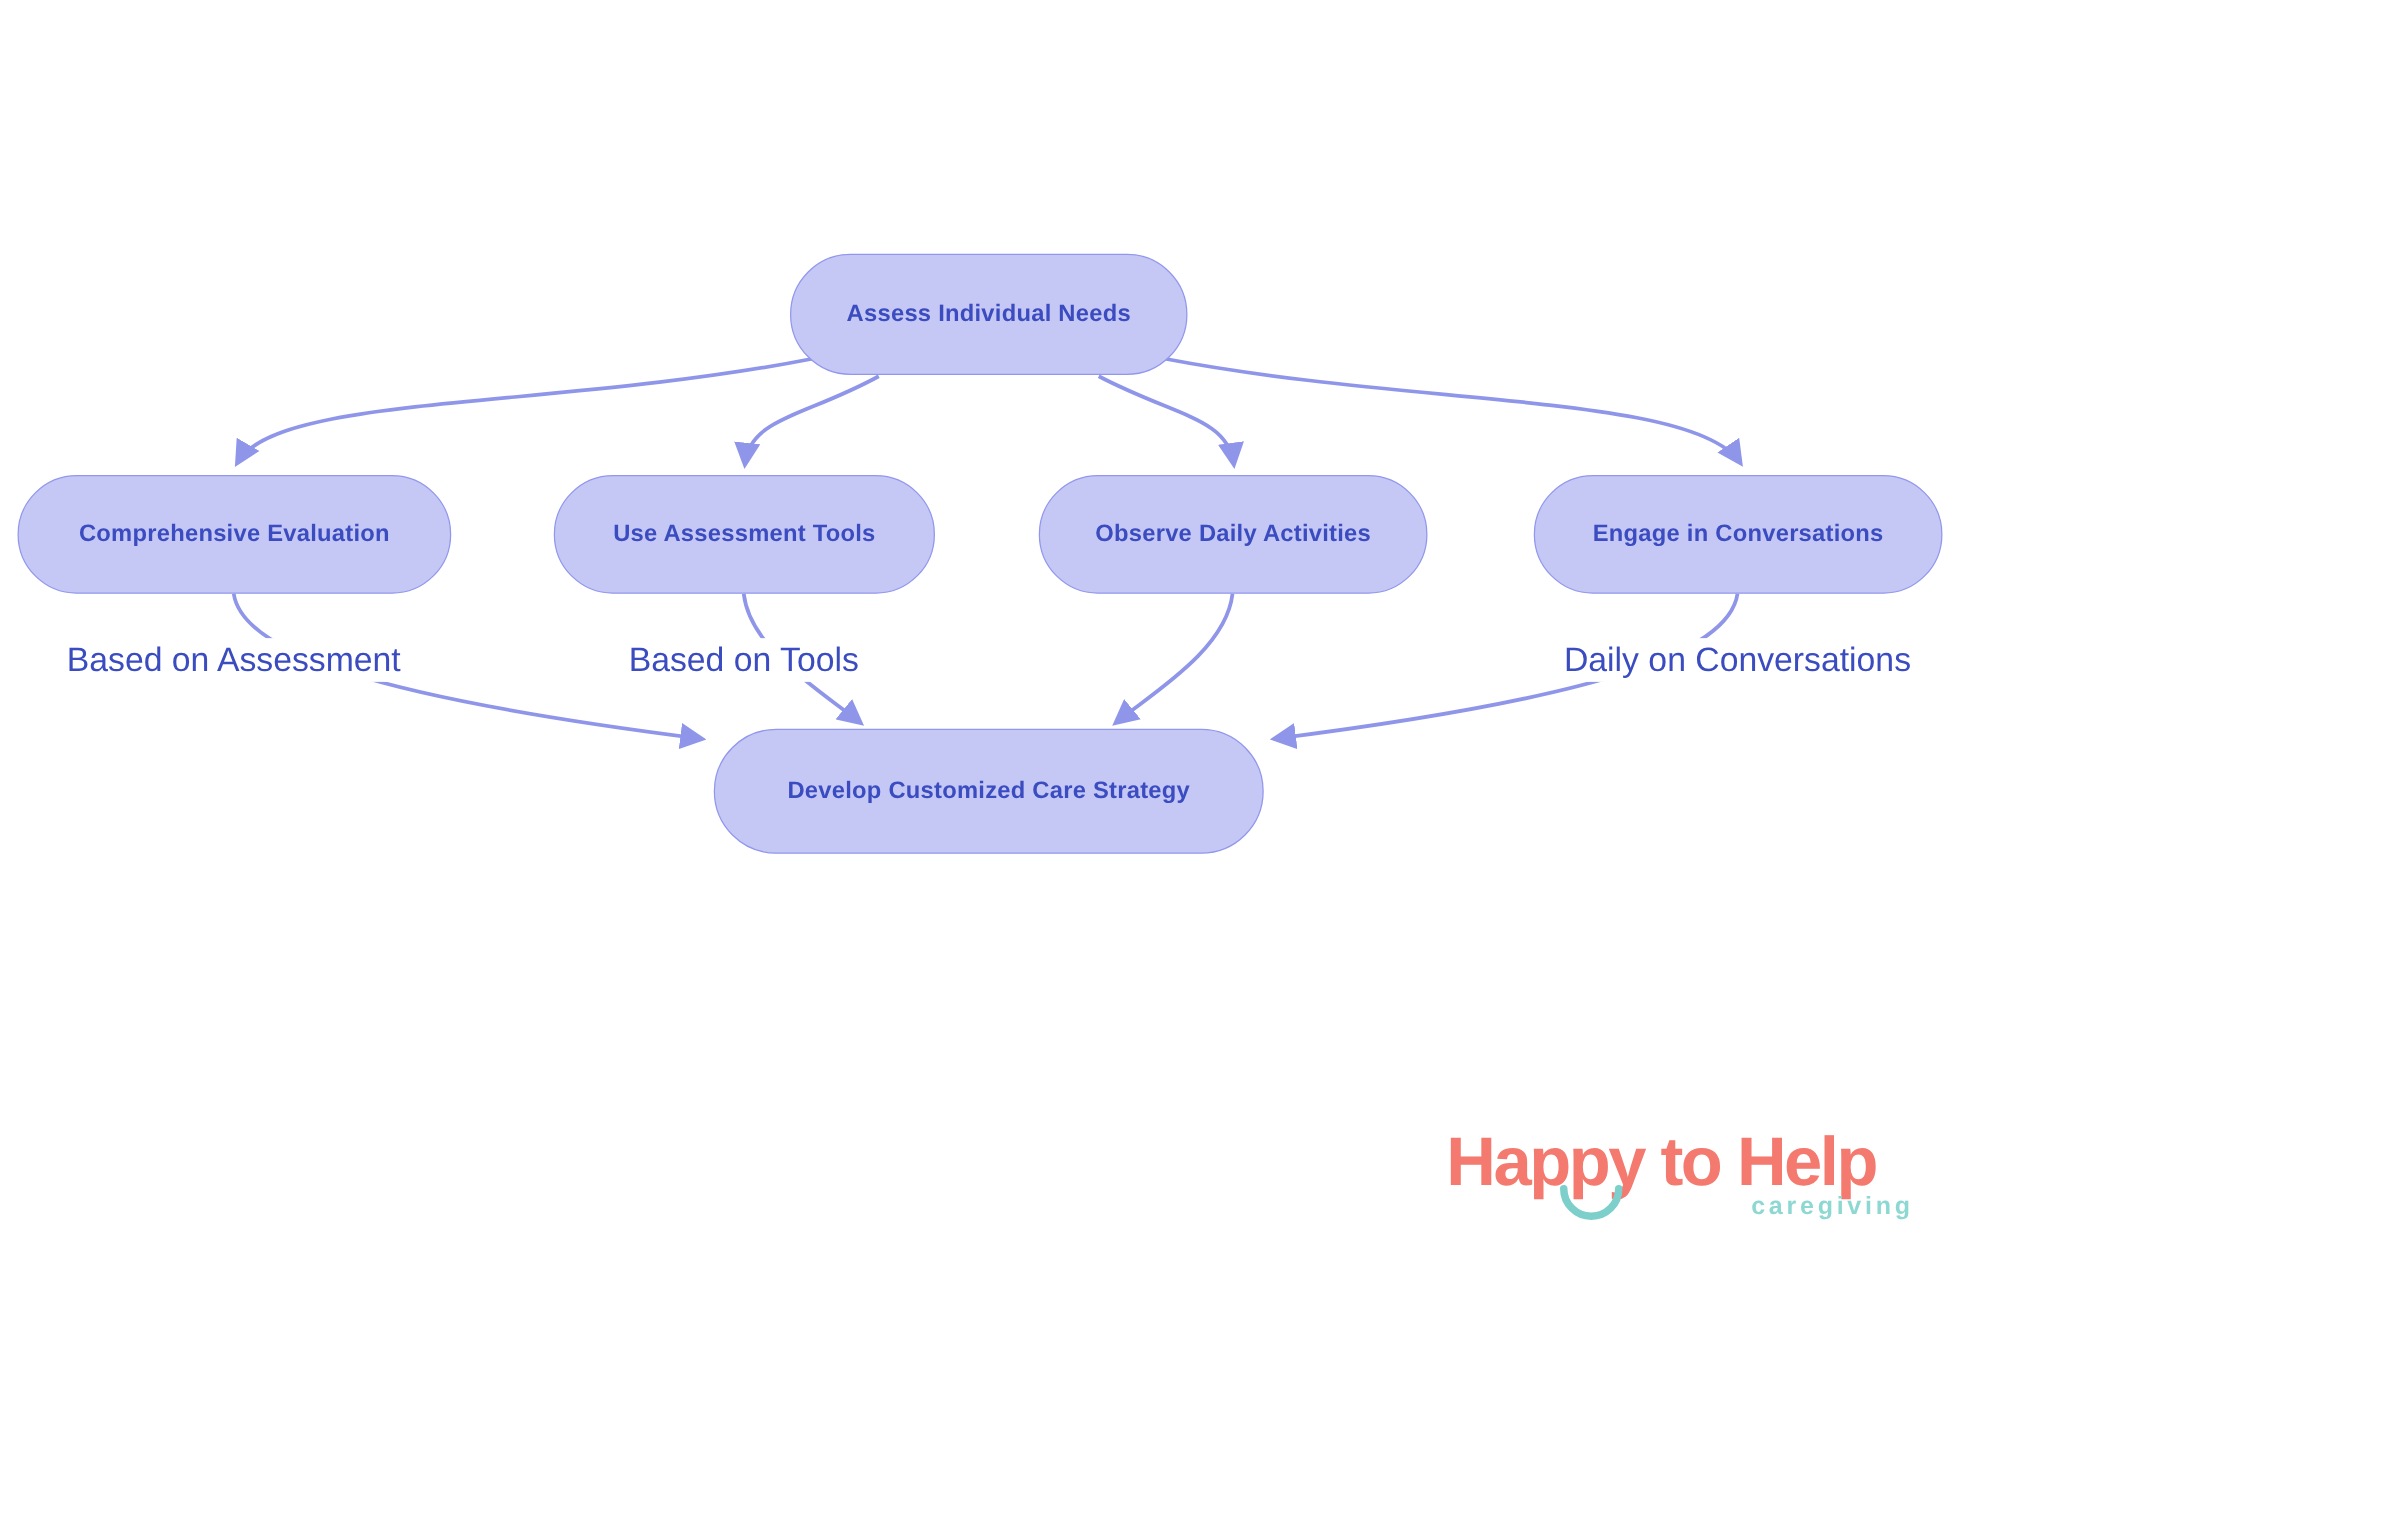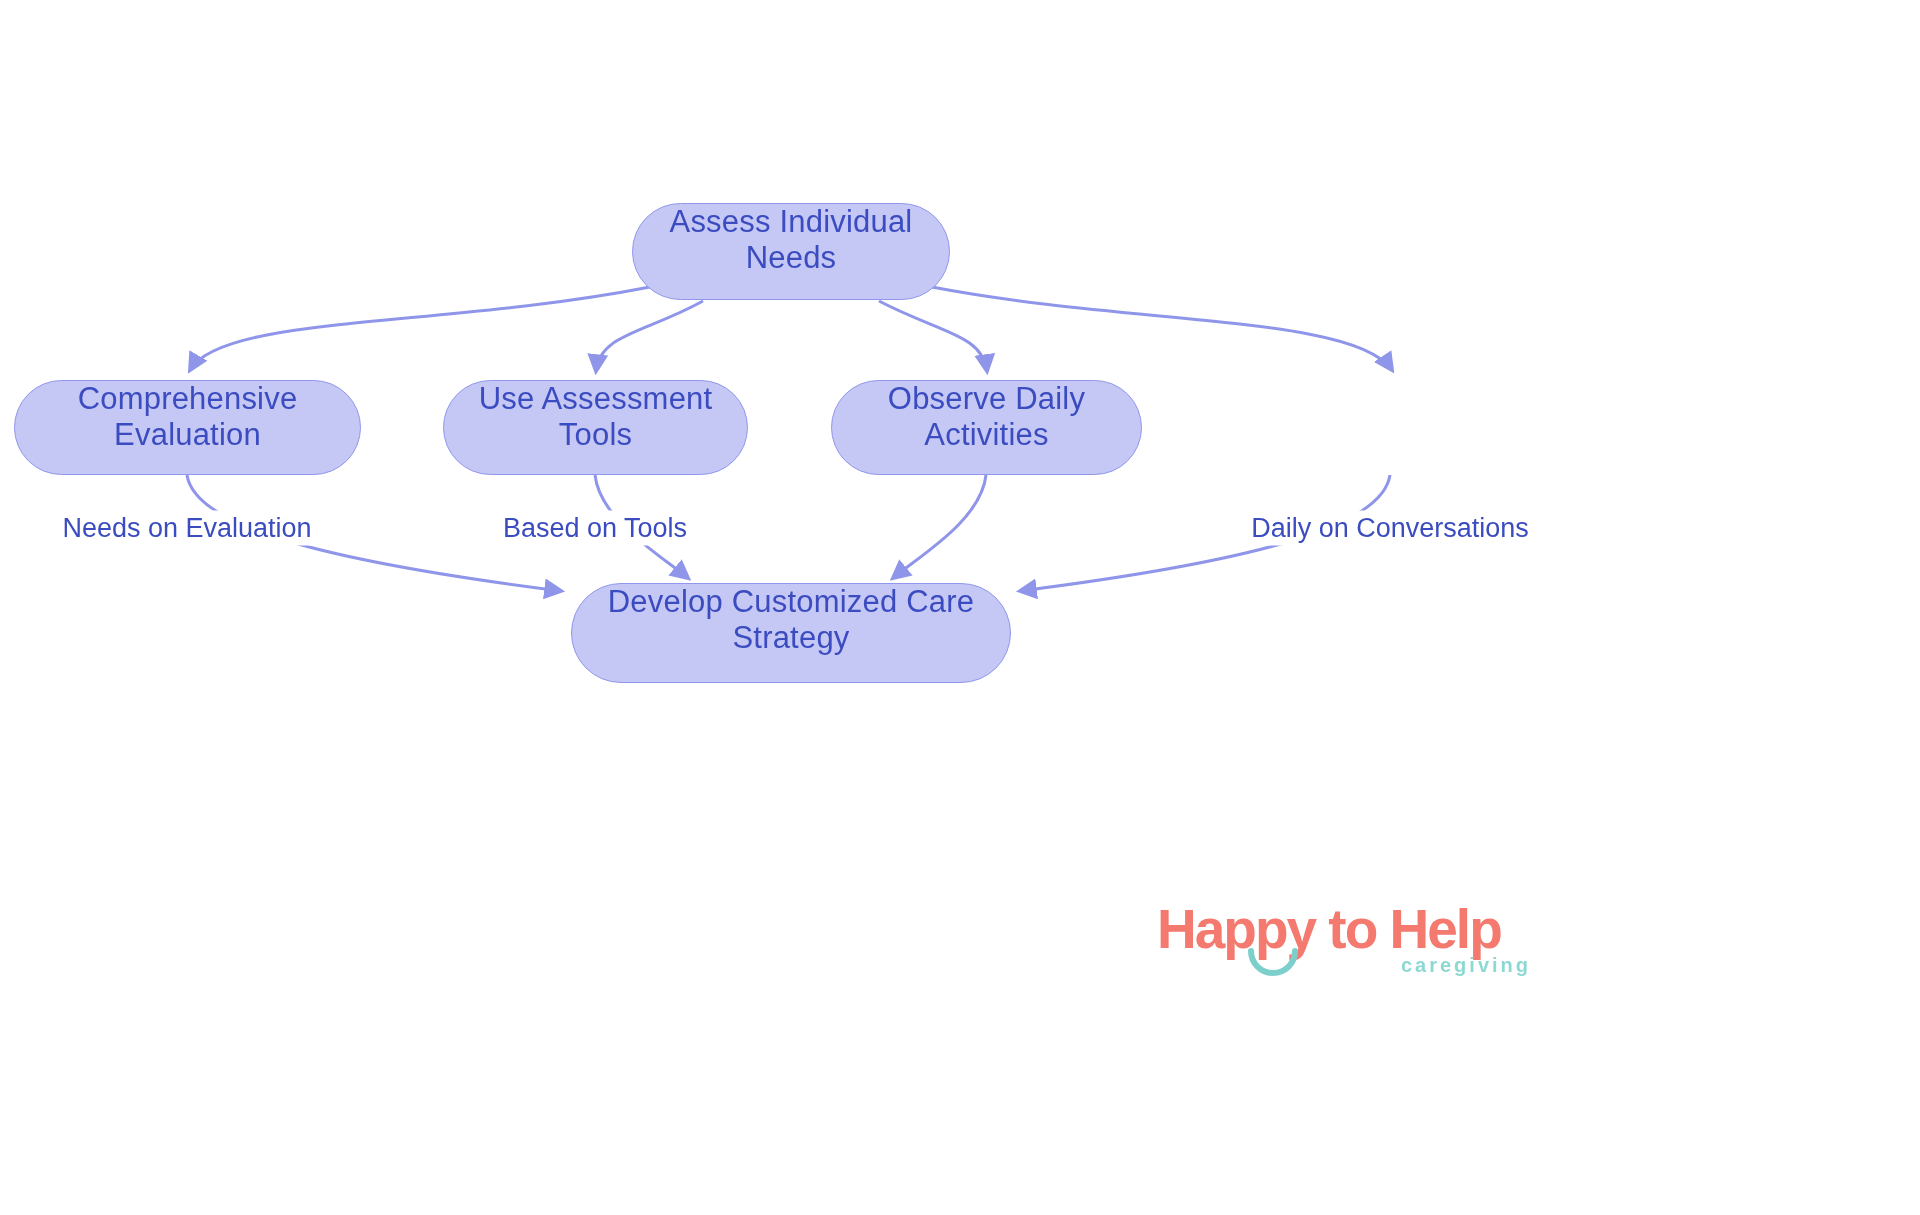--- a/index.html
+++ b/index.html
@@ -27,25 +27,25 @@
   .arrowhead {
     fill: var(--arrow, #8f96ea);
   }
   .node {
     position: absolute;
     box-sizing: border-box;
     background: var(--node_fill, #c5c8f4);
     border: 1.6px solid var(--node_border, #9197ed);
     border-radius: 52px;
     display: flex;
-    align-items: flex-start;
+    align-items: center;
     justify-content: center;
     text-align: center;
-    font-size: 31px;
-    font-weight: 400;
+    font-size: 19px;
+    font-weight: 700;
     letter-spacing: 0.2px;
     color: var(--text, #3b4cc0);
     padding: 0 10px;
   }
   .edge-label {
     position: absolute;
     transform: translate(-50%, -50%);
     background: #ffffff;
     padding: 2px 8px;
     font-size: 27px;
@@ -118,25 +118,28 @@
   </div>
   <div class="node node-tools">
     <span>Use Assessment Tools</span>
   </div>
   <div class="node node-eval">
     <span>Comprehensive Evaluation</span>
   </div>
   <div class="node node-observe">
     <span>Observe Daily Activities</span>
   </div>
+  <div class="node node-engage">
+    <span>Engage in Conversations</span>
+  </div>
   <div class="node node-develop">
     <span>Develop Customized Care Strategy</span>
   </div>
 
-  <div class="edge-label label-eval">Needs on Evaluation</div>
+  <div class="edge-label label-eval">Based on Assessment</div>
   <div class="edge-label label-tools">Based on Tools</div>
   <div class="edge-label label-engage">Daily on Conversations</div>
 
   <div class="logo">
     <svg class="logo-smile" width="52" height="28" aria-hidden="true">
       <path d="M4 3 a 22 22 0 0 0 44 0" fill="none" stroke="#7ccfca" stroke-width="6" stroke-linecap="round"></path>
     </svg>
     <div class="logo-title">Happy to Help</div>
     <div class="logo-sub">caregiving</div>
   </div>

